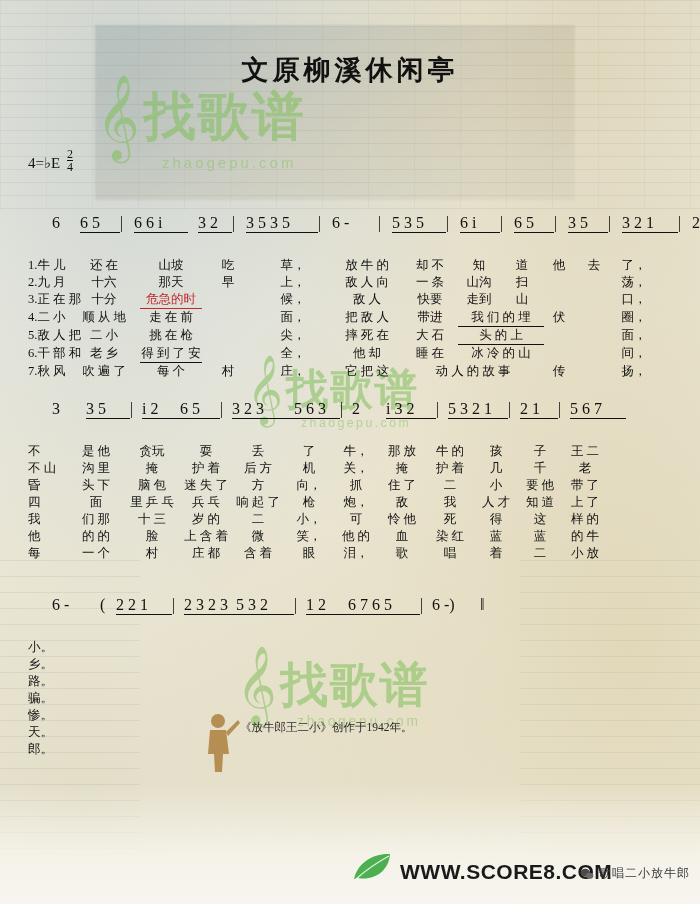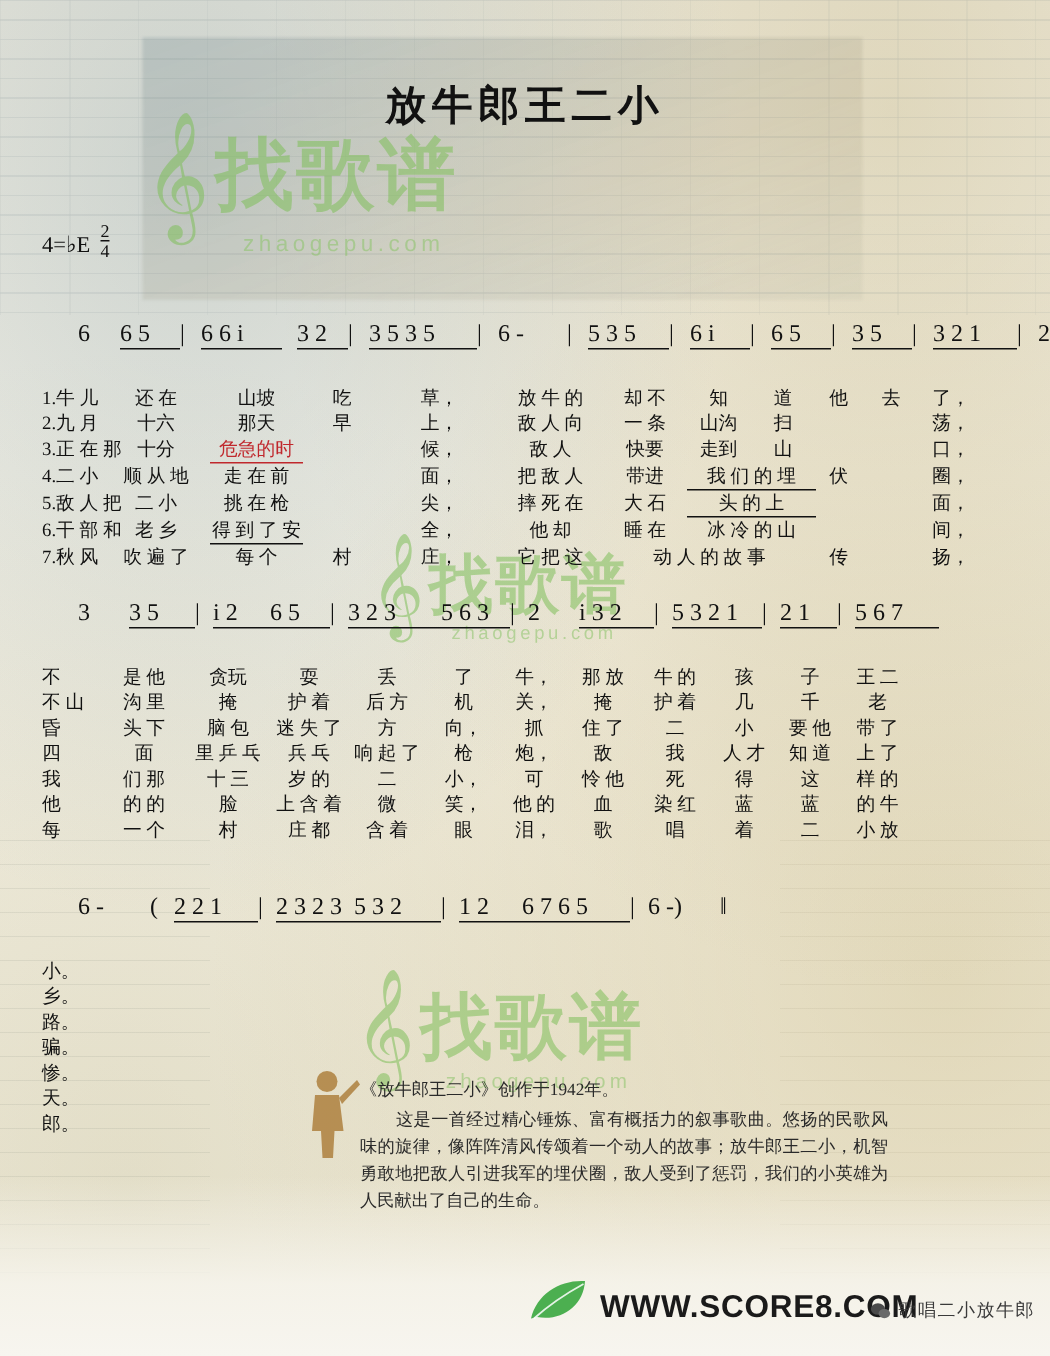--- a/index.html
+++ b/index.html
@@ -160,21 +160,21 @@
   <span class="wm-sub">zhaogepu.com</span>
 </div>
 <div class="wm wm-3">
   <span class="clef">𝄞</span>
   <span class="wm-text">找歌谱</span>
   <span class="wm-sub">zhaogepu.com</span>
 </div>
 
 <div class="content">
 
-  <div class="title">放牛郎王二小</div>
+  <div class="title">文原柳溪休闲亭</div>
 
   <div class="keysig">
     <span>4=♭E</span>
     <span class="meter">
       <span class="n">2</span>
       <span class="d">4</span>
     </span>
   </div>
 
 
@@ -234,21 +234,20 @@
   <svg class="boy" viewBox="0 0 46 66">
     <g fill="#a8762f" opacity="0.9">
       <circle cx="22" cy="11" r="7"></circle>
       <path d="M14 20 L30 20 L33 44 L27 44 L26 62 L19 62 L18 44 L12 44 Z"></path>
       <path d="M30 22 L42 10 L44 13 L32 26 Z"></path>
     </g>
   </svg>
 
   <div class="note-block">
     <div class="first">《放牛郎王二小》创作于1942年。</div>
-    <span class="note-indent">这是一首经过精心锤炼、富有概括力的叙事歌曲。悠扬的民歌风味的旋律，像阵阵清风传颂着一个动人的故事；放牛郎王二小，机智勇敢地把敌人引进我军的埋伏圈，敌人受到了惩罚，我们的小英雄为人民献出了自己的生命。</span>
   </div>
 
   <div class="footer">
     <svg class="leaf" viewBox="0 0 40 30">
       <path d="M2 27 C6 10 22 1 38 2 C37 19 22 29 6 26 Z" fill="#4caf50"></path>
       <path d="M4 27 C14 18 26 10 37 4" stroke="#ffffff" stroke-width="1.2" fill="none" opacity=".85"></path>
     </svg>
     <div class="footer-url">WWW.SCORE8.COM</div>
     <div class="footer-right">
       <svg class="wechat-ico" viewBox="0 0 16 14">

